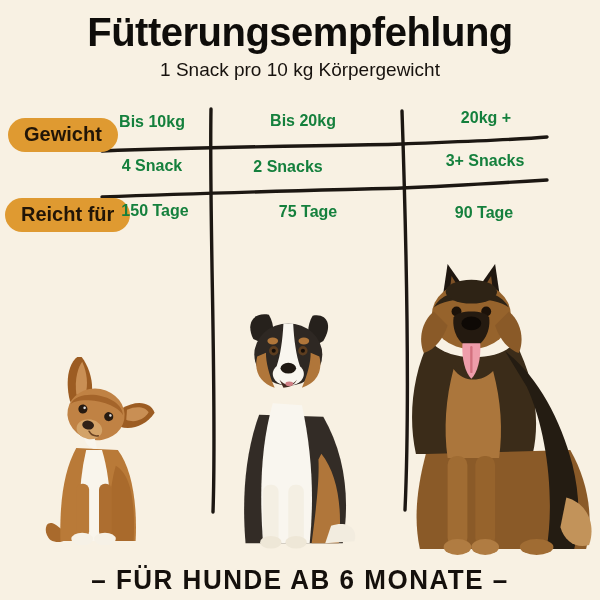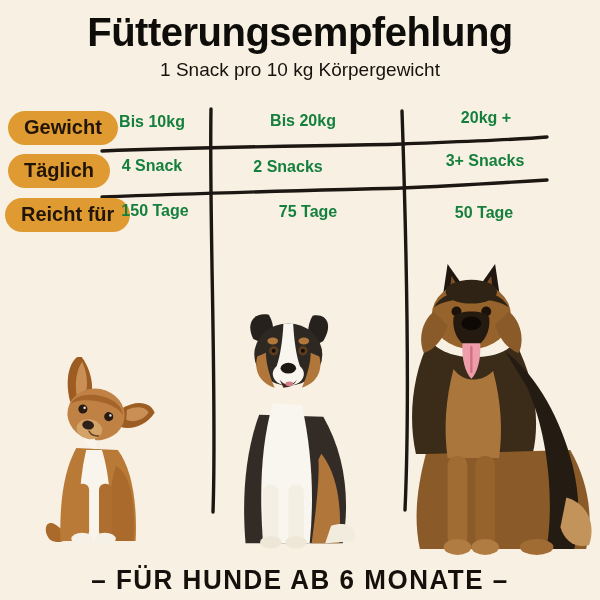--- a/index.html
+++ b/index.html
@@ -17,21 +17,21 @@
   .subtitle{
     position:absolute;top:59px;left:0;width:600px;text-align:center;
     font-size:19px;font-weight:400;margin:0;color:#17120e;
   }
   
   .pill{
     position:absolute;background:#df9a31;color:#211507;
     font-size:20px;font-weight:700;line-height:1;
     padding:6px 16px 8px;border-radius:20px;white-space:nowrap;z-index:3;
   }
-  .p1{left:8px;top:111px;}
+  .p1{left:8px;top:118px;}
   .p2{left:8px;top:154px;}
   .p3{left:5px;top:198px;}
   .cell{
     position:absolute;transform:translateX(-50%);
     font-size:16px;font-weight:700;white-space:nowrap;z-index:3;color:#15803d;
   }
   .c11{left:152px;top:113px;} .c12{left:303px;top:112px;} .c13{left:486px;top:109px;}
   .c21{left:152px;top:157px;} .c22{left:288px;top:158px;} .c23{left:485px;top:152px;}
   .c31{left:155px;top:202px;} .c32{left:308px;top:203px;} .c33{left:484px;top:204px;}
   .grid{position:absolute;left:0;top:0;z-index:1;}
@@ -58,32 +58,31 @@
   <svg class="grid" width="600" height="600" viewBox="0 0 600 600">
     <g fill="none" stroke="#1c1712" stroke-width="3.4" stroke-linecap="round">
       <path d="M102,151 C230,146 340,146 402,144 C450,142 515,140 547,137"></path>
       <path d="M102,197 C230,192 330,190 402,188 C450,186 515,182 547,180"></path>
       <path d="M211,109 C209,220 217,400 213,512"></path>
       <path d="M402,111 C406,230 410,400 405,510"></path>
     </g>
   </svg>
 
   <div class="pill p1">Gewicht</div>
-  <div class="pill p2">Täglich</div>
   <div class="pill p3">Reicht für</div>
 
   <div class="cell c11">Bis 10kg</div>
   <div class="cell c12">Bis 20kg</div>
   <div class="cell c13">20kg +</div>
   <div class="cell c21">4 Snack</div>
   <div class="cell c22">2 Snacks</div>
   <div class="cell c23">3+ Snacks</div>
   <div class="cell c31">150 Tage</div>
   <div class="cell c32">75 Tage</div>
-  <div class="cell c33">50 Tage</div>
+  <div class="cell c33">90 Tage</div>
 
   <svg class="dog dog-small" viewBox="0 0 120 190">
     <g>
       <path d="M16,170 C4,162 2,178 10,185 C17,189 26,187 30,181 Z" fill="#a96a2c"></path>
       <path d="M36,92 C24,114 19,144 20,186 L96,186 C98,148 92,112 78,94 Z" fill="#b97a38"></path>
       <path d="M76,110 C90,118 96,142 94,186 L66,186 C69,152 71,126 76,110 Z" fill="#a96a2c"></path>
       <path d="M46,94 C39,124 38,154 41,186 L69,186 C72,152 70,120 62,94 Z" fill="#f9f5ec"></path>
       <rect x="36" y="128" width="13" height="54" rx="6" fill="#b97a38"></rect>
       <rect x="59" y="128" width="13" height="54" rx="6" fill="#ad6e30"></rect>
       <ellipse cx="42" cy="184" rx="11" ry="6.5" fill="#f6f1e6"></ellipse>

